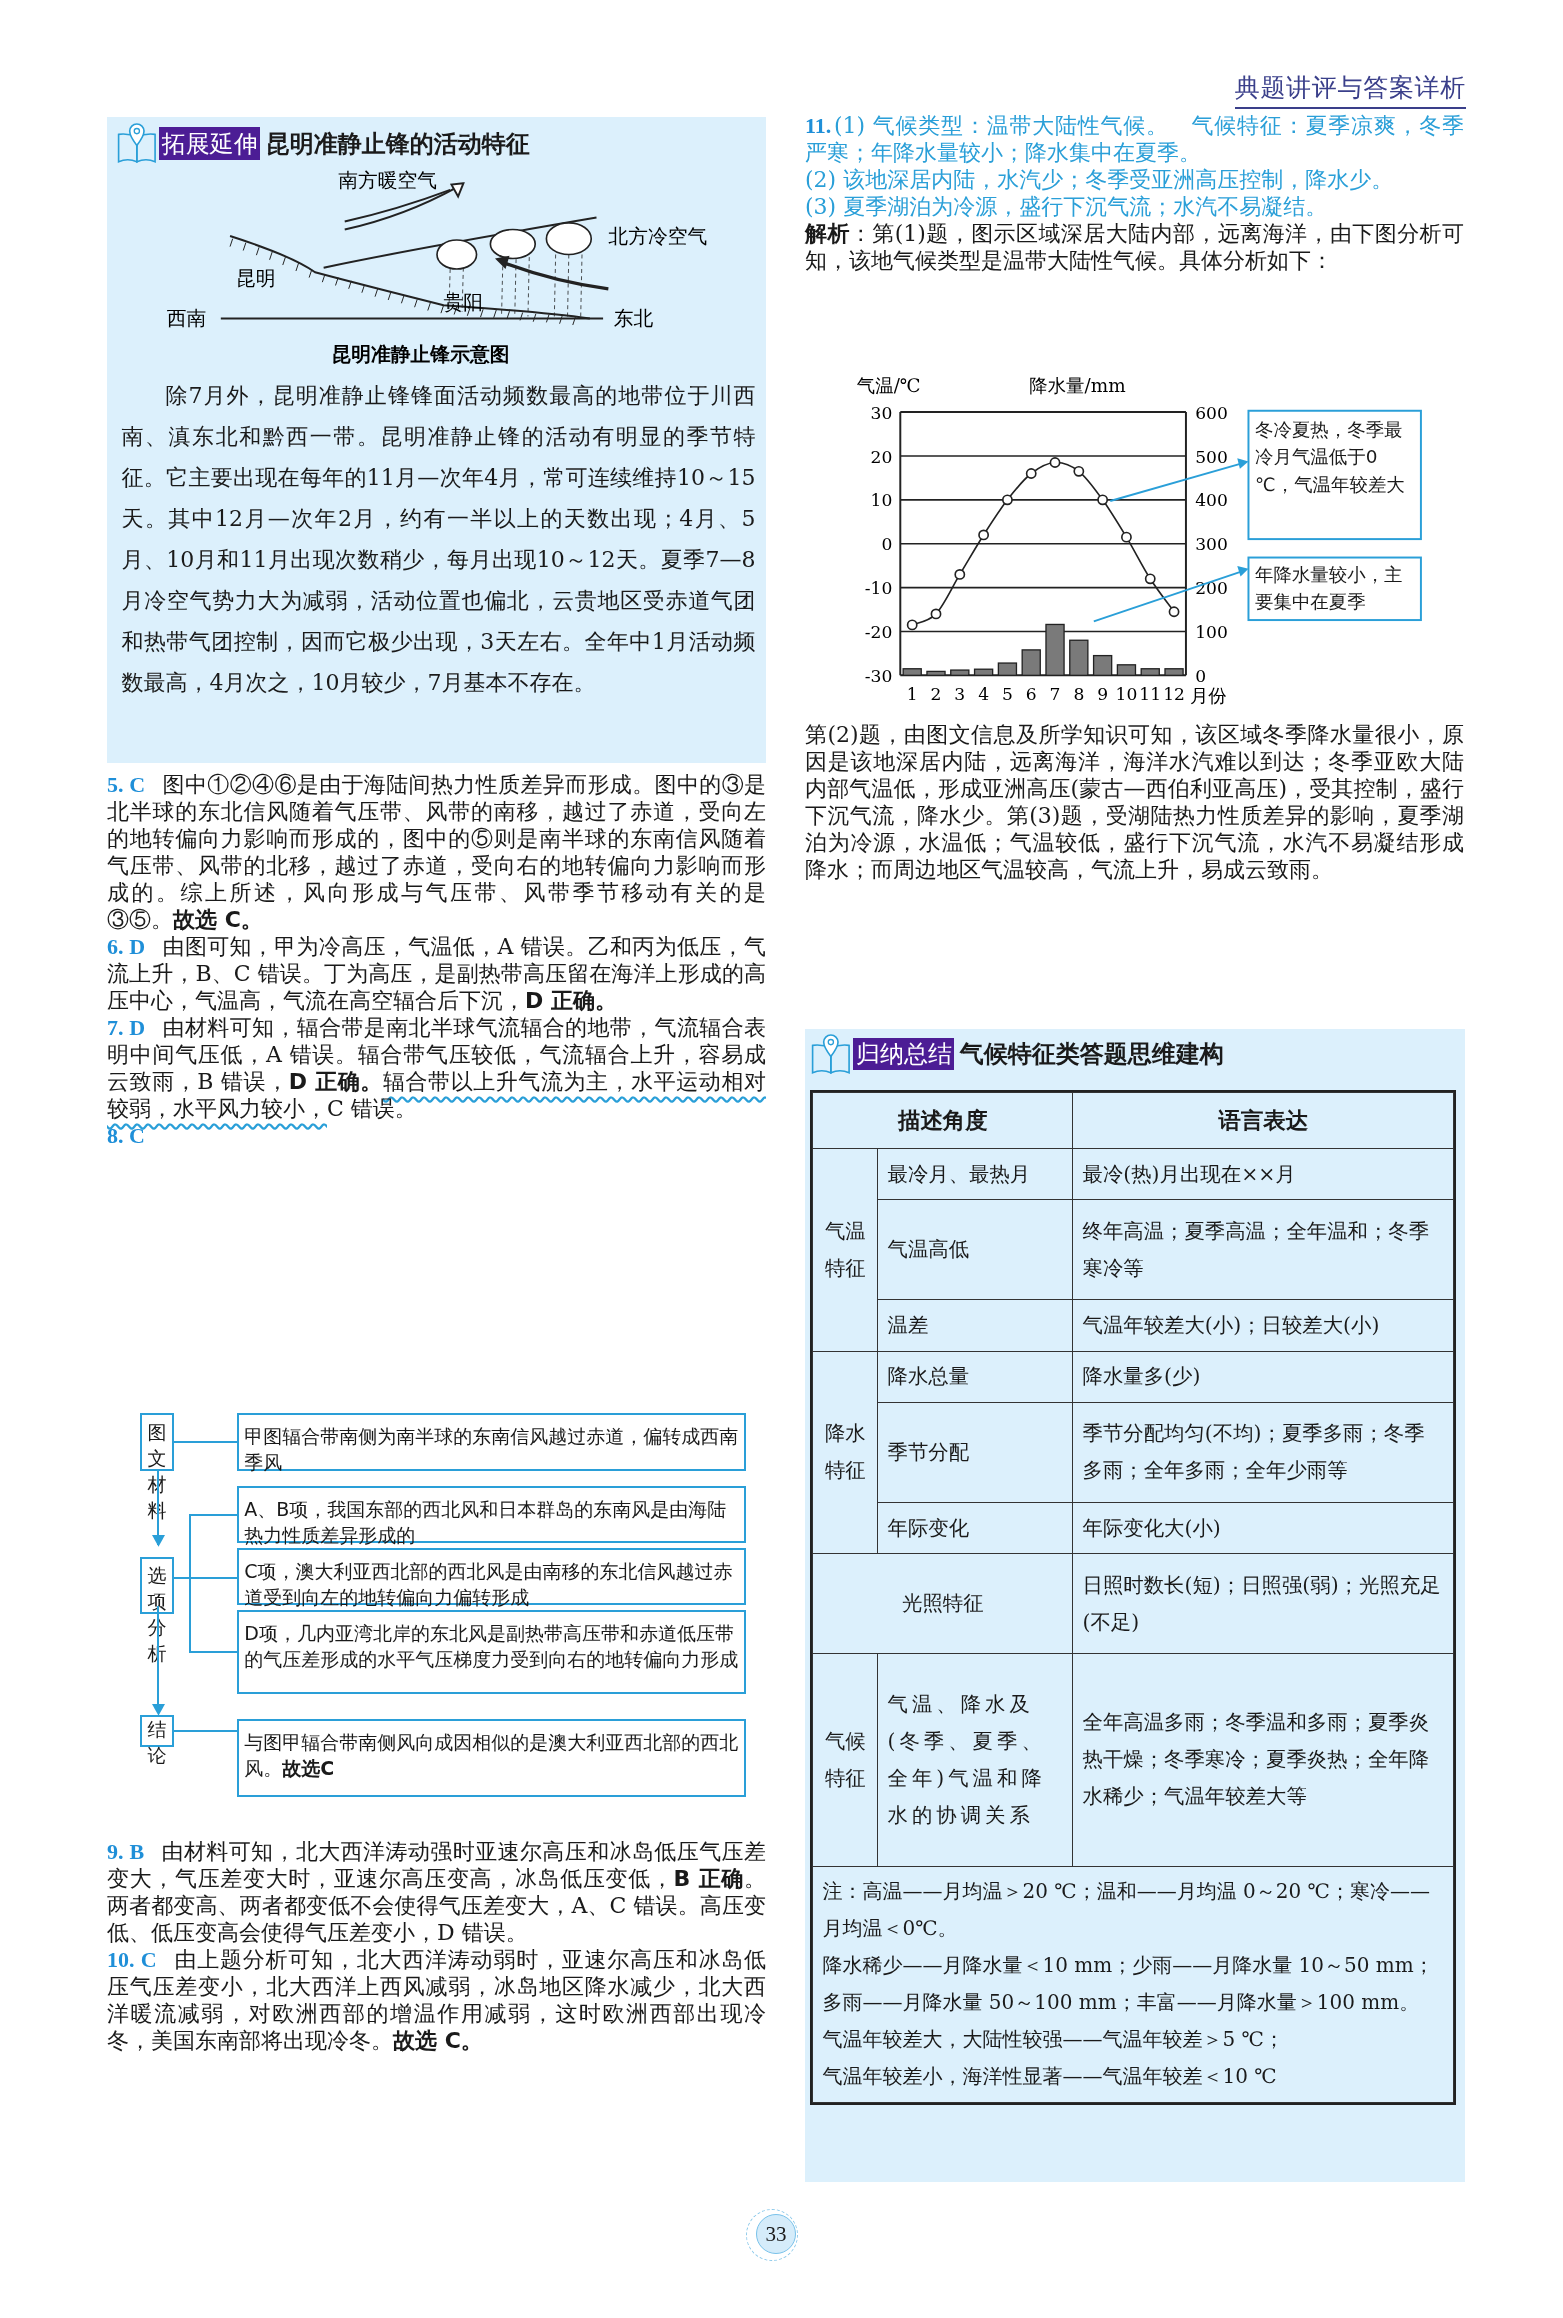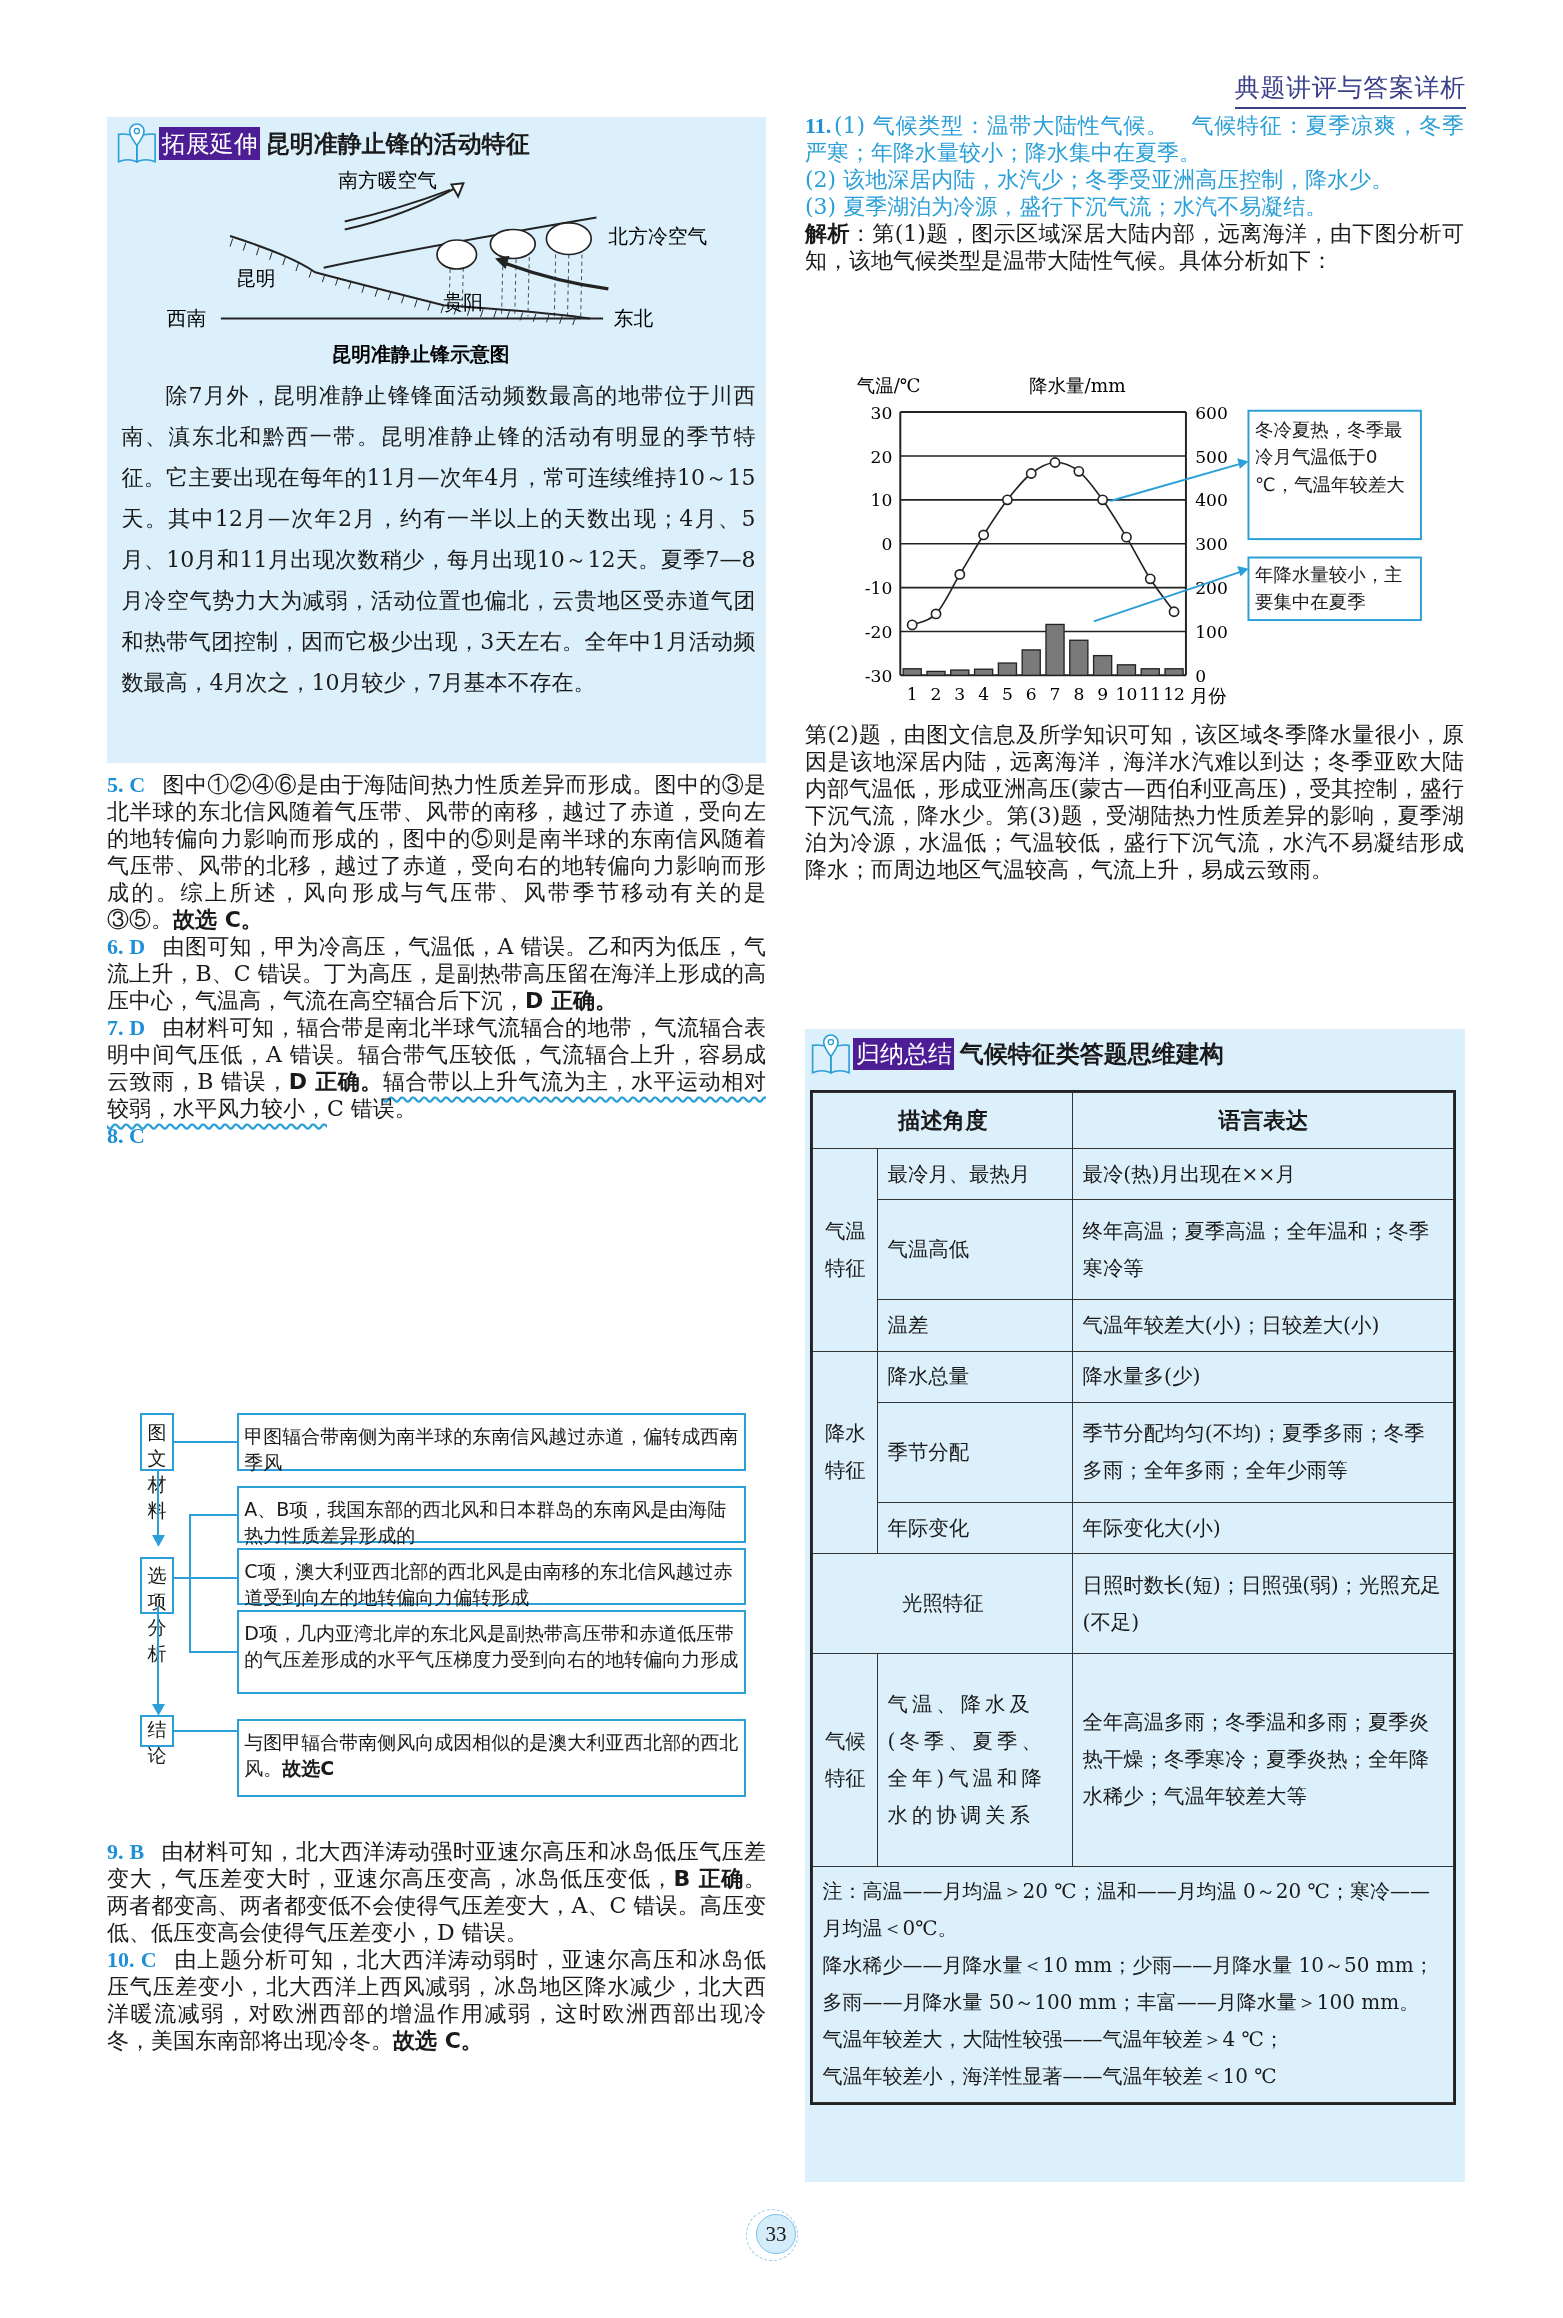--- a/index.html
+++ b/index.html
@@ -305,21 +305,21 @@
       <tr>
         <td style="text-align:center;white-space:pre-line;">气候
 特征</td>
         <td style="height:198px;letter-spacing:4px;">气温、降水及(冬季、夏季、全年)气温和降水的协调关系</td>
         <td>全年高温多雨；冬季温和多雨；夏季炎热干燥；冬季寒冷；夏季炎热；全年降水稀少；气温年较差大等</td>
       </tr>
       <tr>
         <td colspan="3" class="note">
           <div>注：高温——月均温＞20 ℃；温和——月均温 0～20 ℃；寒冷——月均温＜0℃。</div>
           <div>降水稀少——月降水量＜10 mm；少雨——月降水量 10～50 mm；多雨——月降水量 50～100 mm；丰富——月降水量＞100 mm。</div>
-          <div>气温年较差大，大陆性较强——气温年较差＞4 ℃；</div>
+          <div>气温年较差大，大陆性较强——气温年较差＞5 ℃；</div>
           <div>气温年较差小，海洋性显著——气温年较差＜10 ℃</div>
         </td>
       </tr>
     </tbody>
       </table>
   </div>
 </div>
 
 <div class="abs pg-ring"></div>
 <div class="abs pg">33</div>

